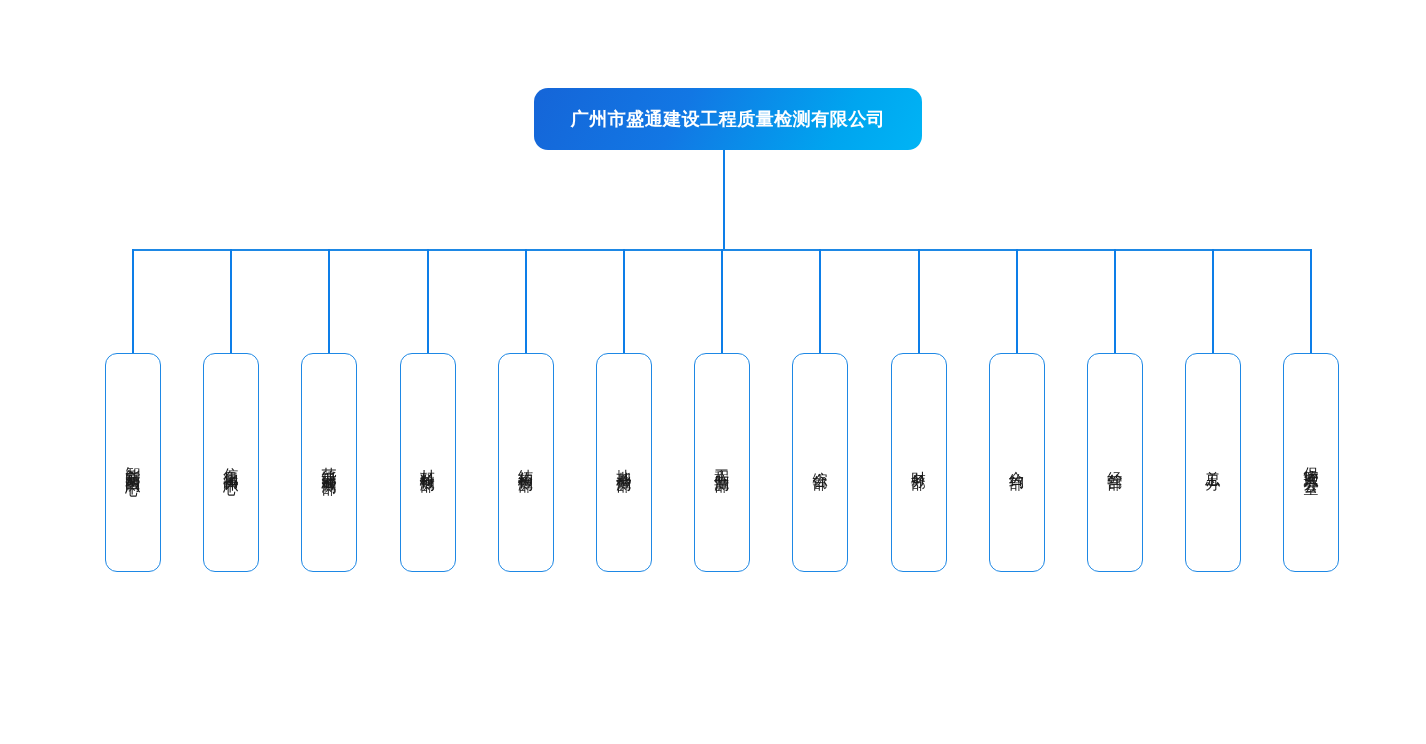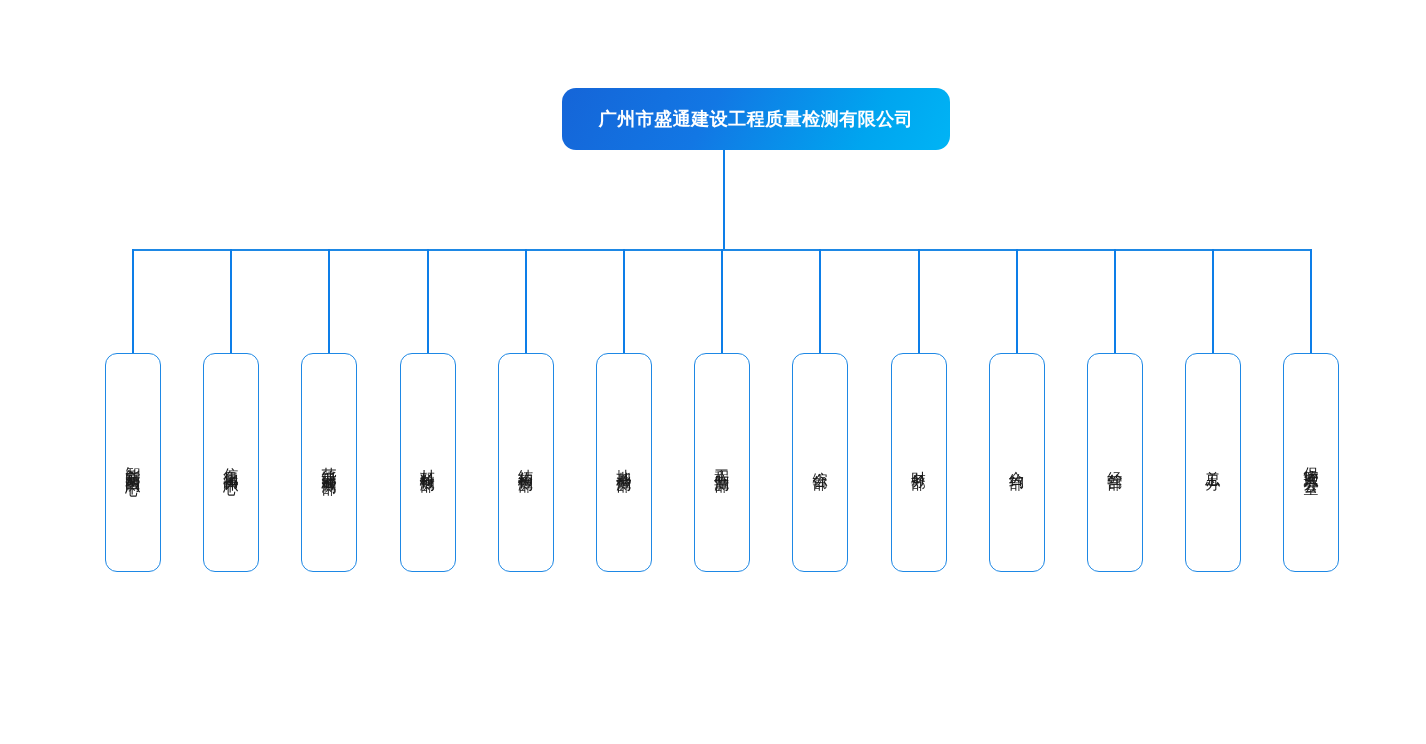--- a/index.html
+++ b/index.html
@@ -16,21 +16,21 @@
     position: relative;
     width: 1426px;
     height: 744px;
     background: #ffffff;
     overflow: hidden;
   }
 
   
   .root-node {
     position: absolute;
-    left: 562px;
+    left: 534px;
     top: 88px;
     width: 388px;
     height: 62px;
     border-radius: 14px;
     background: linear-gradient(118deg, #1565d8 0%, #1277e4 38%, #00a5ef 78%, #00b4f5 100%);
     display: flex;
     align-items: center;
     justify-content: center;
     box-sizing: border-box;
   }

